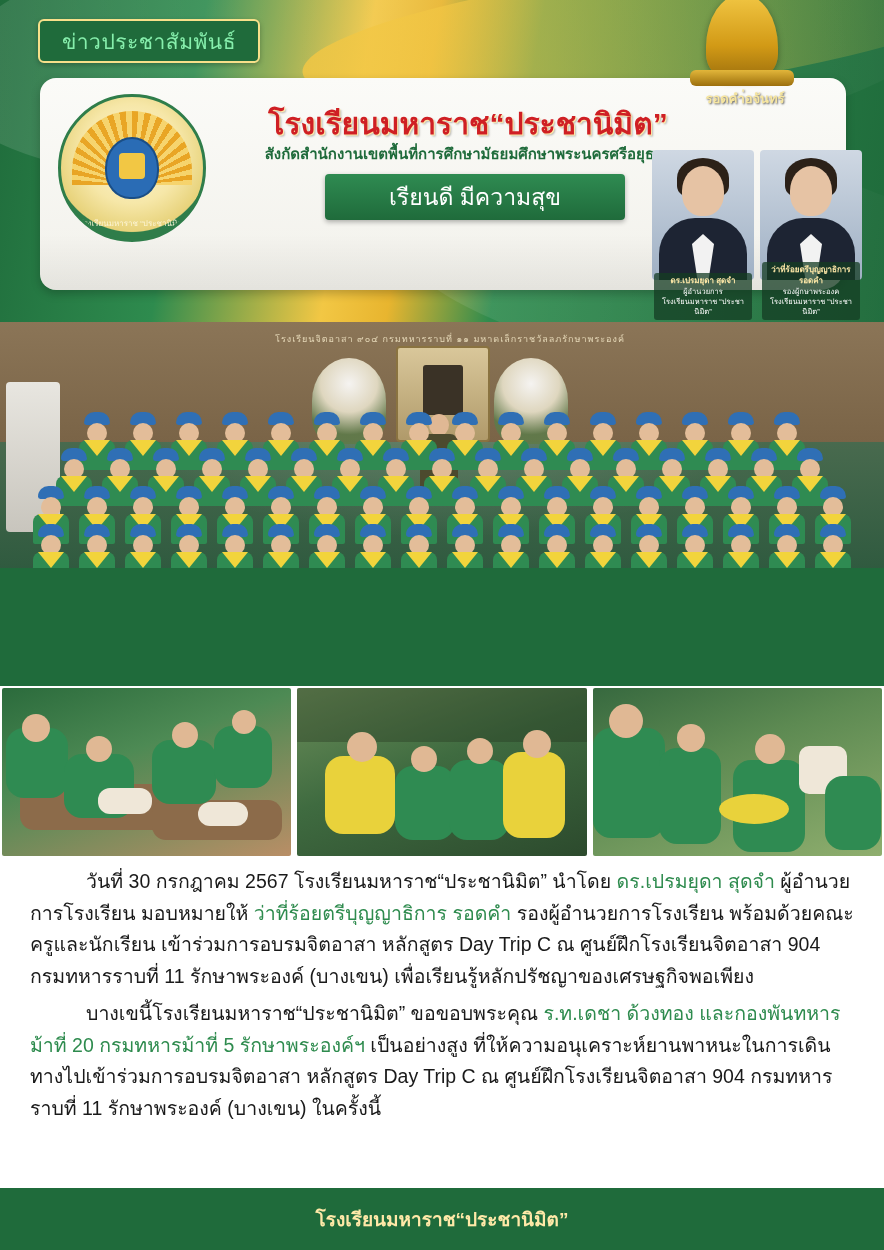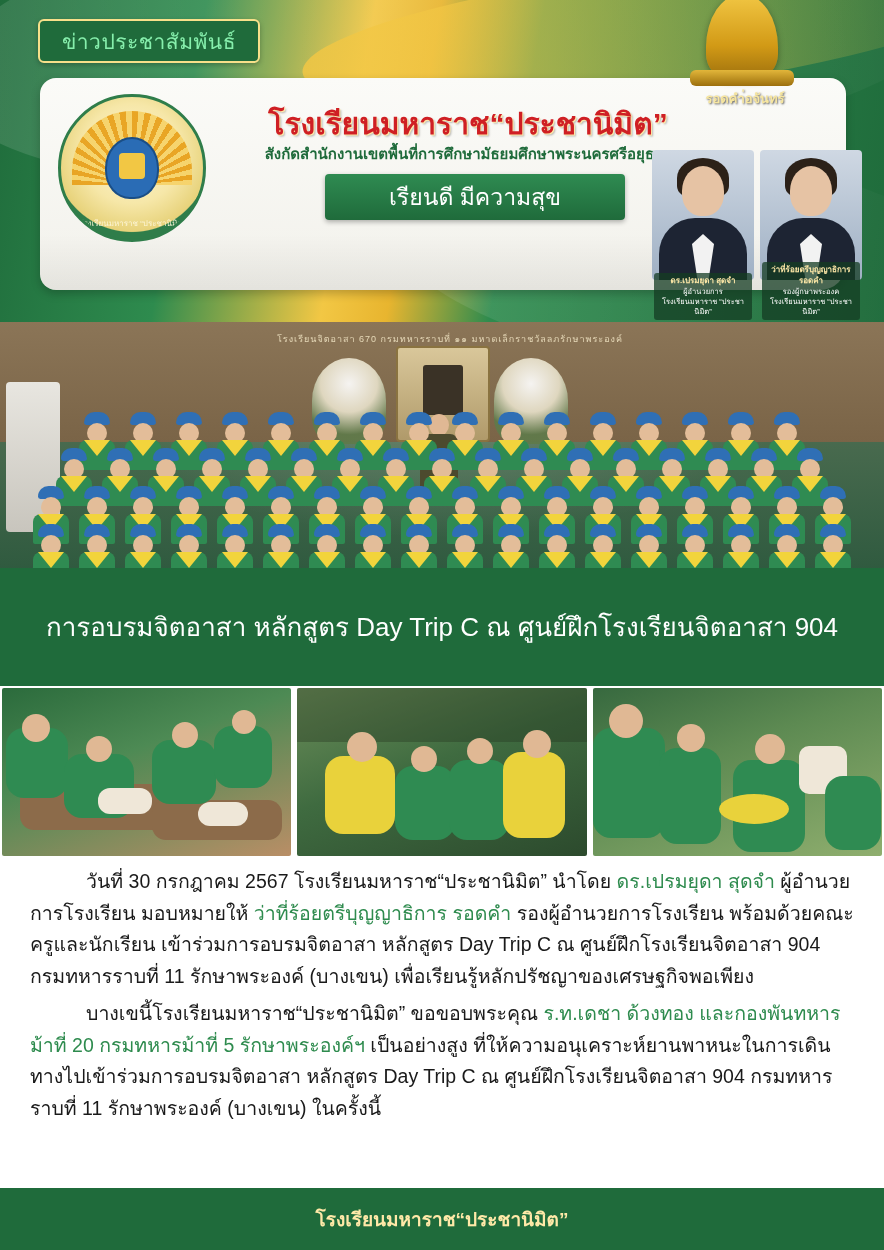--- a/index.html
+++ b/index.html
@@ -494,21 +494,21 @@
           <div class="nm">ว่าที่ร้อยตรีบุญญาธิการ รอดคำ</div>
           <div>รองผู้กษาพระองค</div>
           <div>โรงเรียนมหาราช “ประชานิมิต”</div>
         </div>
       </div>
     </div>
   </div>
 
   <div class="hero-photo">
     <div class="wall"></div>
-    <div class="banner-text">โรงเรียนจิตอาสา 670 กรมทหารราบที่ ๑๑ มหาดเล็กราชวัลลภรักษาพระองค์</div>
+    <div class="banner-text">โรงเรียนจิตอาสา ๙๐๔ กรมทหารราบที่ ๑๑ มหาดเล็กราชวัลลภรักษาพระองค์</div>
     <div class="altar"></div>
     <div class="flower-l"></div>
     <div class="flower-r"></div>
     <div class="ac"></div>
     <div class="officer">
       <div class="ohead"></div>
       <div class="obody"></div>
     </div>
     <div class="rows">
       <div class="scout-row" style="top:0;">
@@ -930,21 +930,20 @@
             <div class="cap"></div>
             <div class="face"></div>
             <div class="torso"></div>
             <div class="scarf"></div>
           </div>
       </div>
     </div>
   </div>
 
   <div class="title-bar">
-    <div class="title-line">การอบรมจิตอาสา หลักสูตร Day Trip C ณ ศูนย์ฝึกโรงเรียนจิตอาสา 904</div>
   </div>
 
   <div class="strip">
     <div class="cell cell-1">
       <div class="blob b-mat" style="left:18px;top:96px;width:160px;height:46px;border-radius:14px;"></div>
       <div class="blob b-mat" style="left:150px;top:112px;width:130px;height:40px;border-radius:14px;"></div>
       <div class="blob b-green" style="left:4px;top:40px;width:62px;height:70px;border-radius:18px;"></div>
       <div class="blob b-skin" style="left:20px;top:26px;width:28px;height:28px;"></div>
       <div class="blob b-green" style="left:62px;top:66px;width:70px;height:64px;border-radius:18px;"></div>
       <div class="blob b-skin" style="left:84px;top:48px;width:26px;height:26px;"></div>

